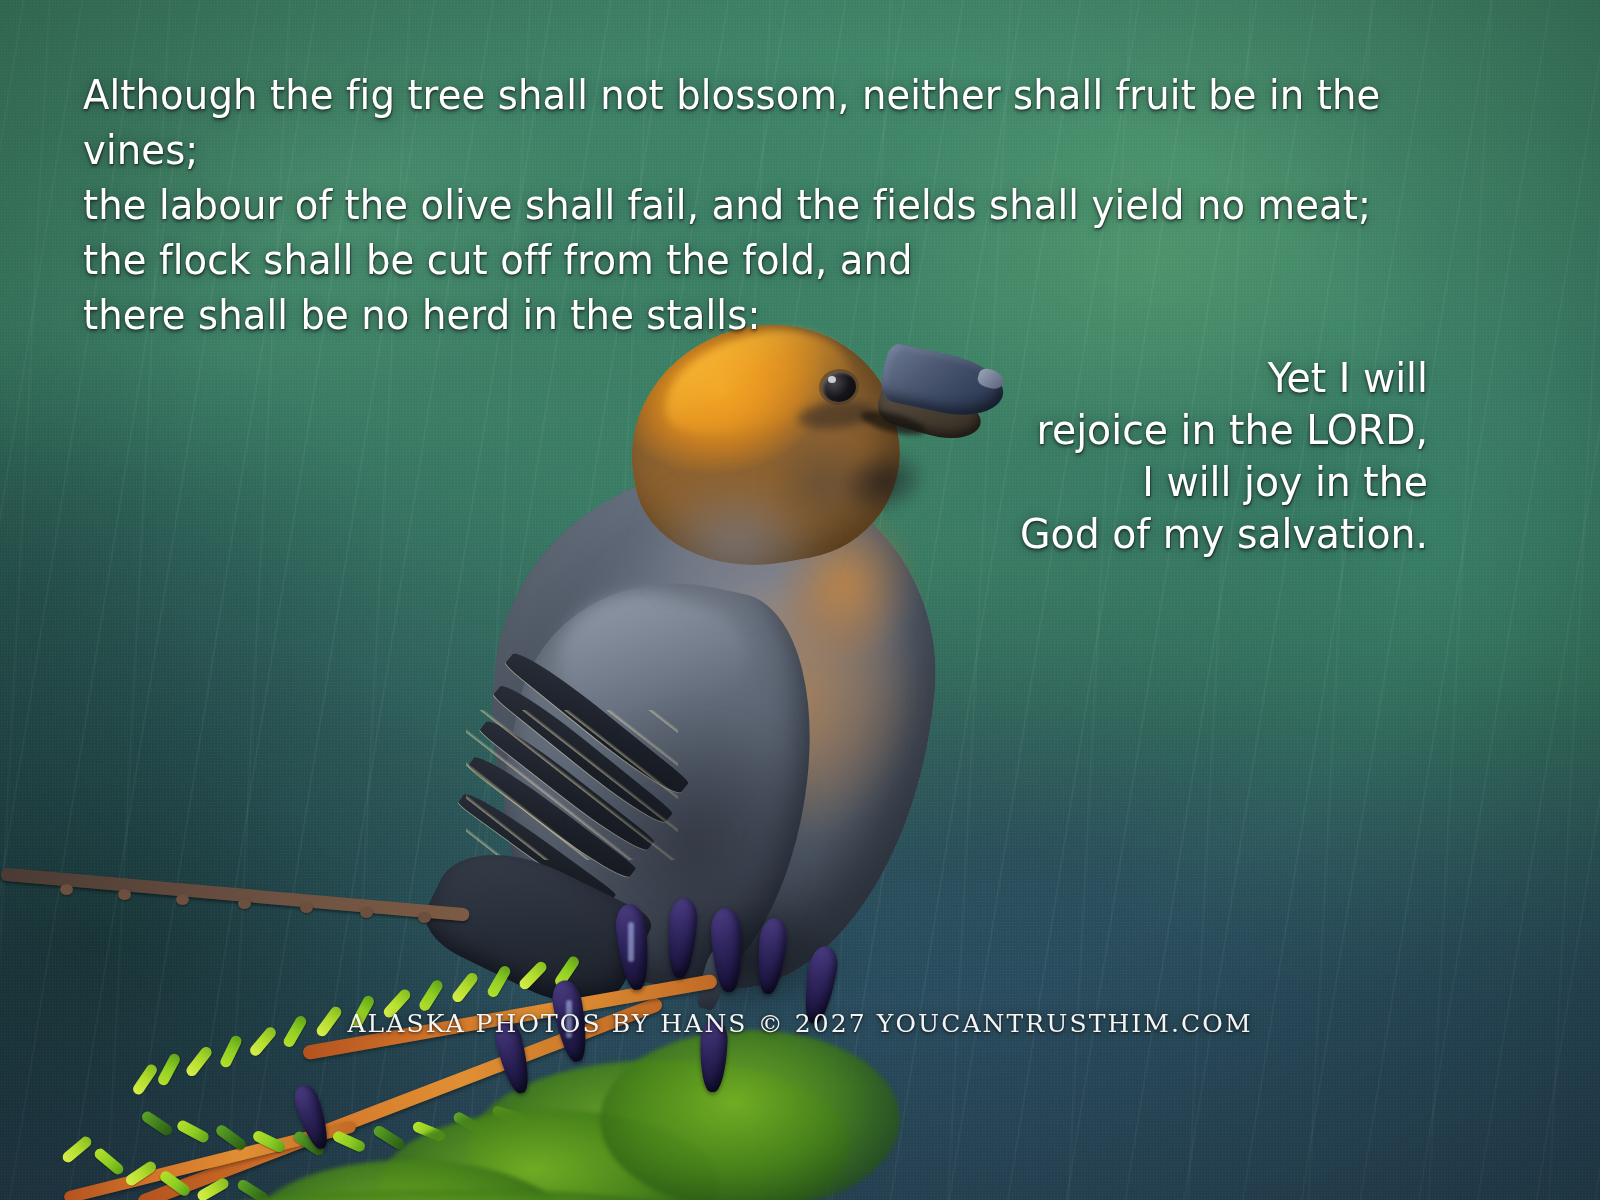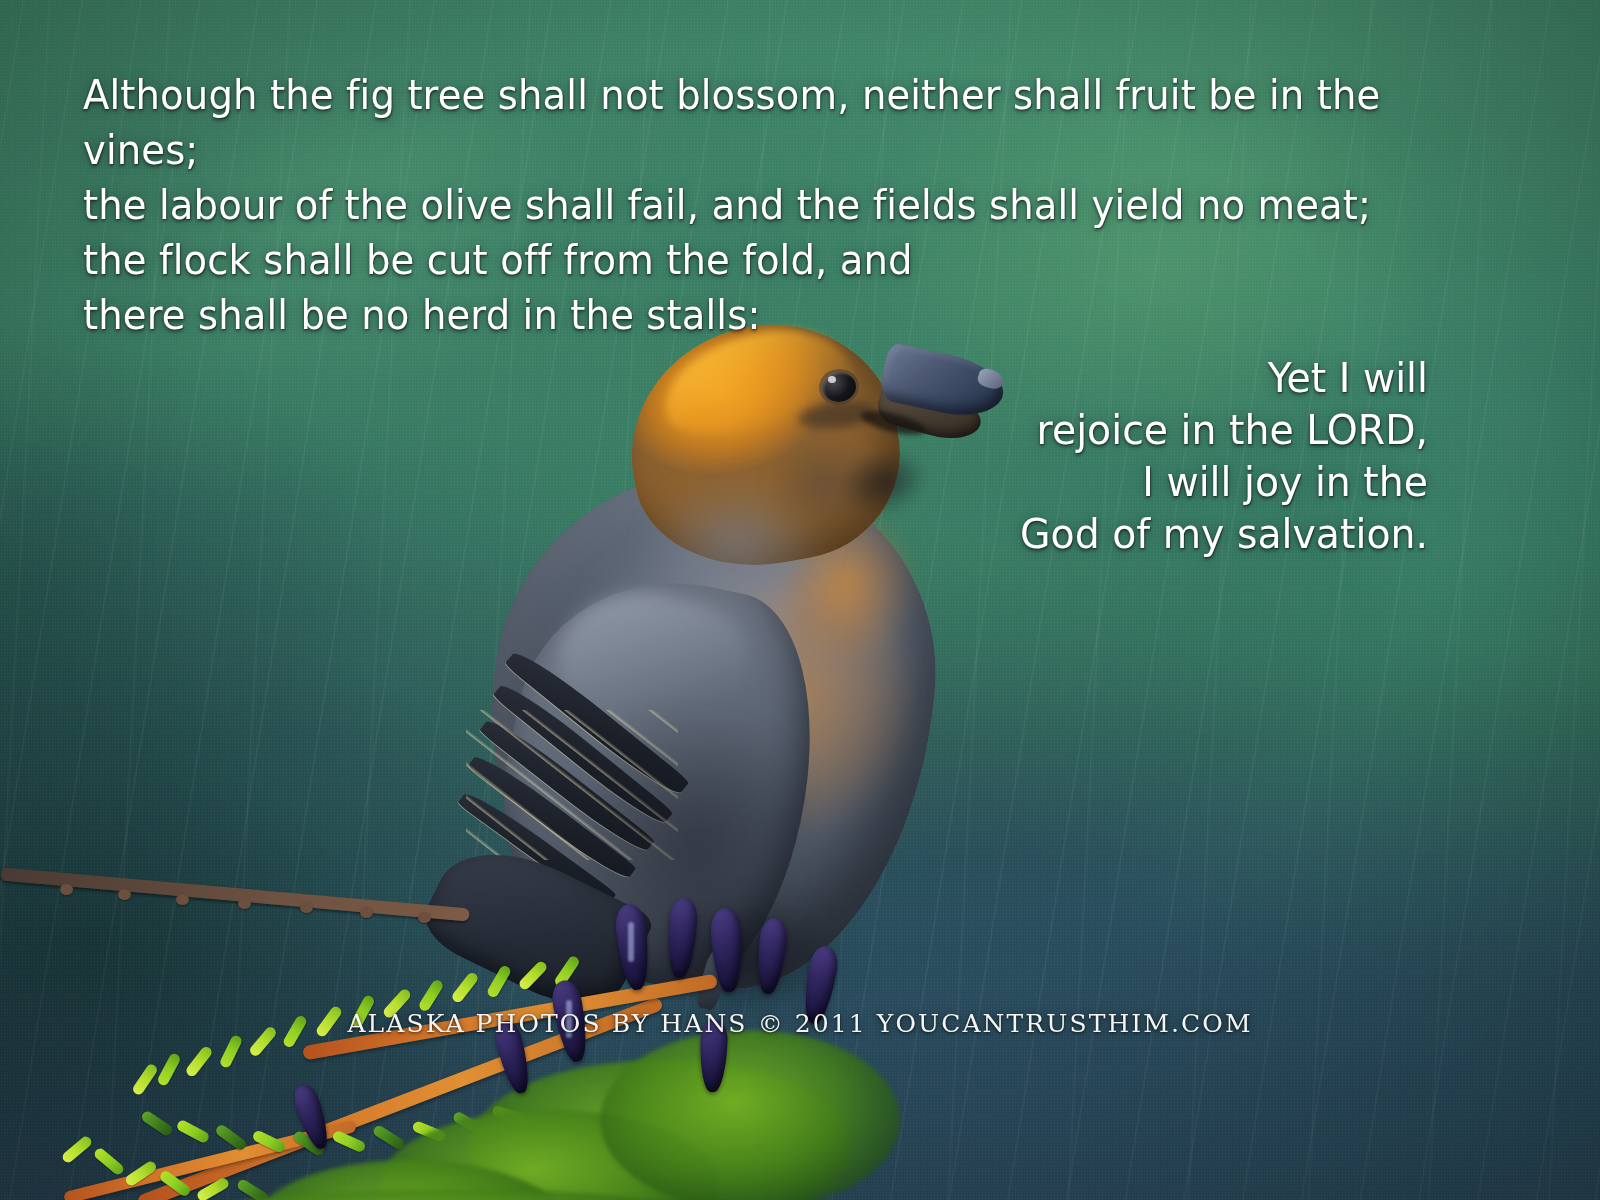--- a/index.html
+++ b/index.html
@@ -396,15 +396,15 @@
 the flock shall be cut off from the fold, and
 there shall be no herd in the stalls:</div>
 
   <div class="verse" id="verse-right">Yet I will
 rejoice in the LORD,
 I will joy in the
 God of my salvation.</div>
 
   <div id="verse-ref">HABAKKUK 3:17-18</div>
 
-  <div id="credit">ALASKA PHOTOS BY HANS © 2011 YOUCANTRUSTHIM.COM</div>
+  <div id="credit">ALASKA PHOTOS BY HANS © 2027 YOUCANTRUSTHIM.COM</div>
 
 </div>
 
 </body></html>

